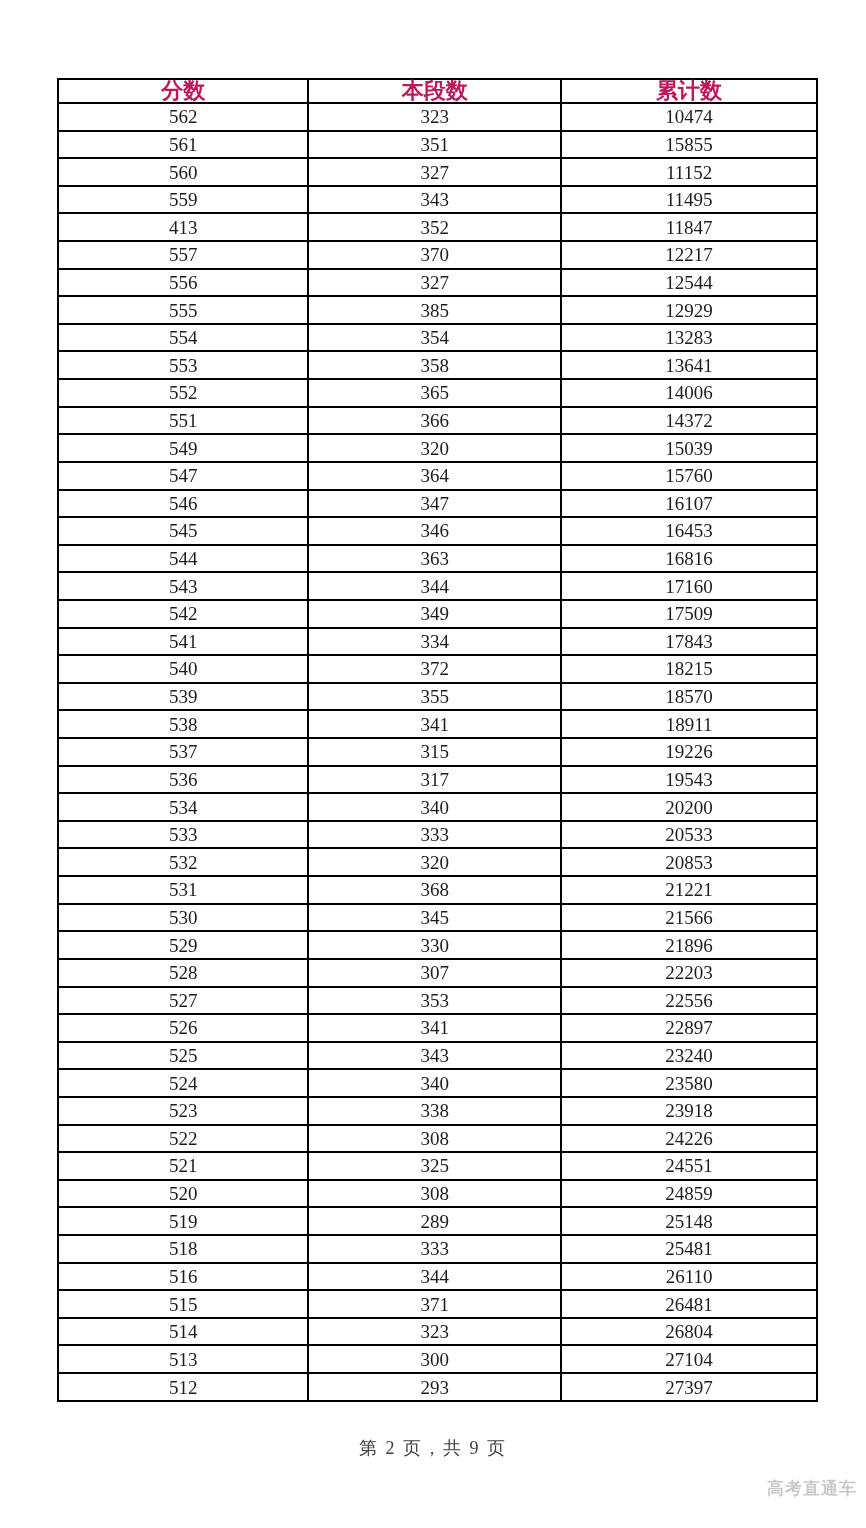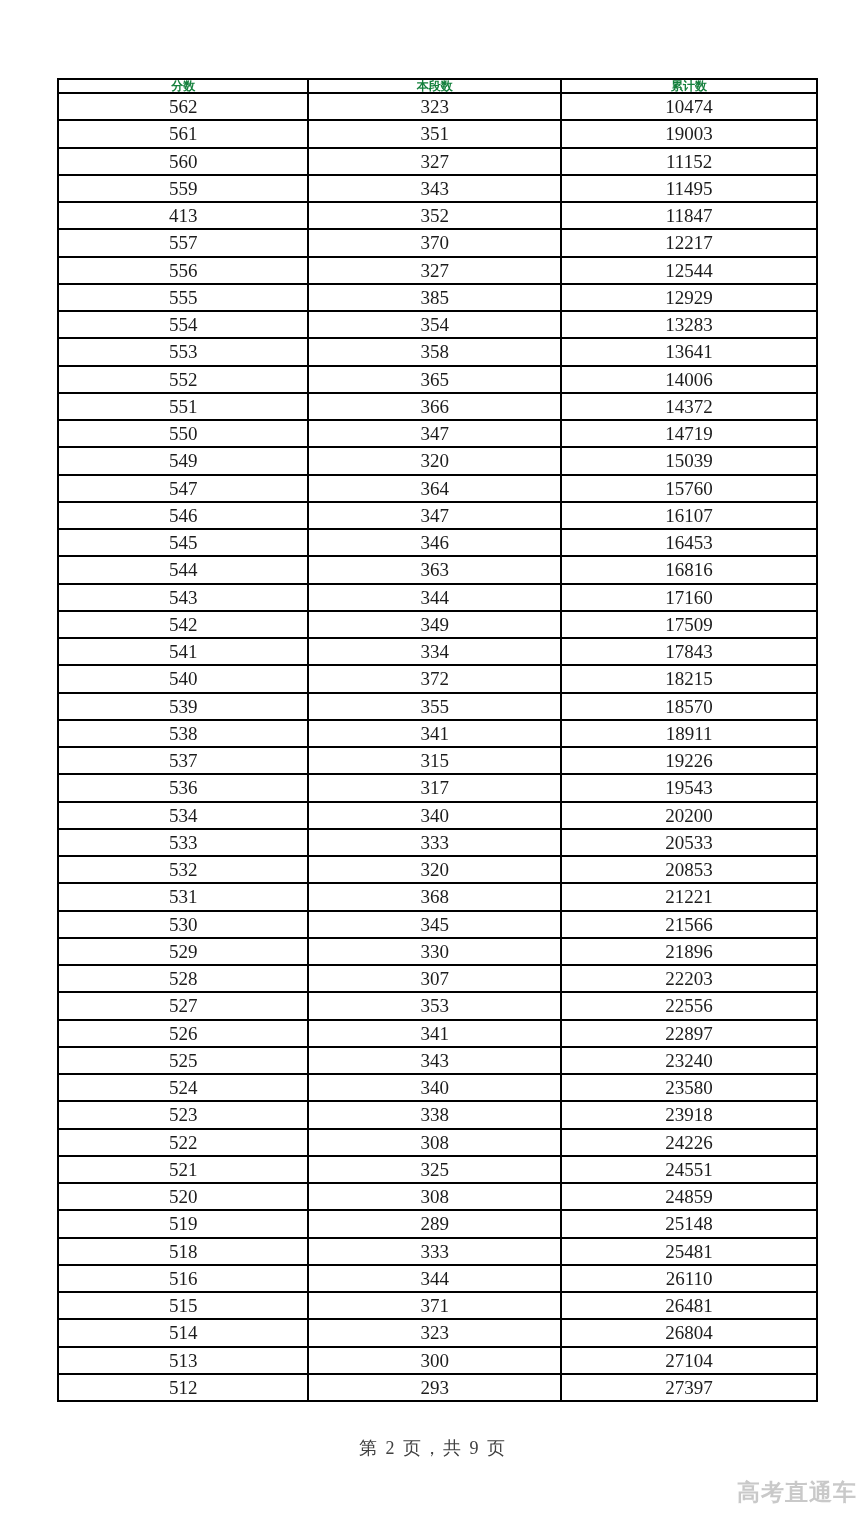--- a/index.html
+++ b/index.html
@@ -33,40 +33,40 @@
     border: 2px solid #000000;
     text-align: center;
     vertical-align: middle;
     padding: 0;
     font-size: 19px;
     line-height: 1;
     color: #1c1c1c;
     font-family: "Liberation Serif", serif;
   }
   table.score-table th {
-    font-size: 12px;
+    font-size: 22px;
     font-weight: bold;
-    color: #15803d;
+    color: #be185d;
   }
   .footer {
     position: absolute;
     top: 1436px;
     left: 0;
     width: 100%;
     text-align: center;
     font-size: 18px;
     letter-spacing: 2px;
     color: #404040;
     font-family: "Liberation Serif", serif;
   }
   .watermark {
     position: absolute;
     top: 1477px;
     right: 9px;
-    font-size: 23px;
+    font-size: 17px;
     font-weight: bold;
     color: #c9c9c9;
     font-family: "Liberation Sans", sans-serif;
     text-shadow: 1px 1px 0 #ffffff;
     letter-spacing: 1px;
   }
 </style>
 </head>
 <body>
 
@@ -87,21 +87,21 @@
     </thead>
     <tbody>
         <tr>
           <td>562</td>
           <td>323</td>
           <td>10474</td>
         </tr>
         <tr>
           <td>561</td>
           <td>351</td>
-          <td>19003</td>
+          <td>15855</td>
         </tr>
         <tr>
           <td>560</td>
           <td>327</td>
           <td>11152</td>
         </tr>
         <tr>
           <td>559</td>
           <td>343</td>
           <td>11495</td>
@@ -140,25 +140,20 @@
           <td>552</td>
           <td>365</td>
           <td>14006</td>
         </tr>
         <tr>
           <td>551</td>
           <td>366</td>
           <td>14372</td>
         </tr>
         <tr>
-          <td>550</td>
-          <td>347</td>
-          <td>14719</td>
-        </tr>
-        <tr>
           <td>549</td>
           <td>320</td>
           <td>15039</td>
         </tr>
         <tr>
           <td>547</td>
           <td>364</td>
           <td>15760</td>
         </tr>
         <tr>

